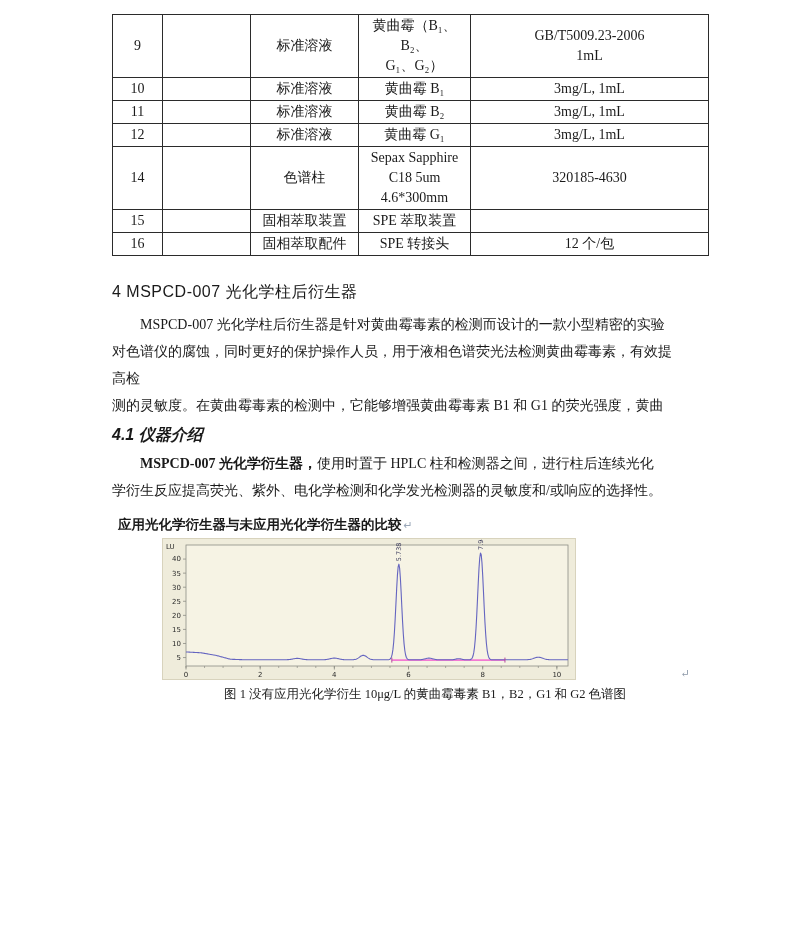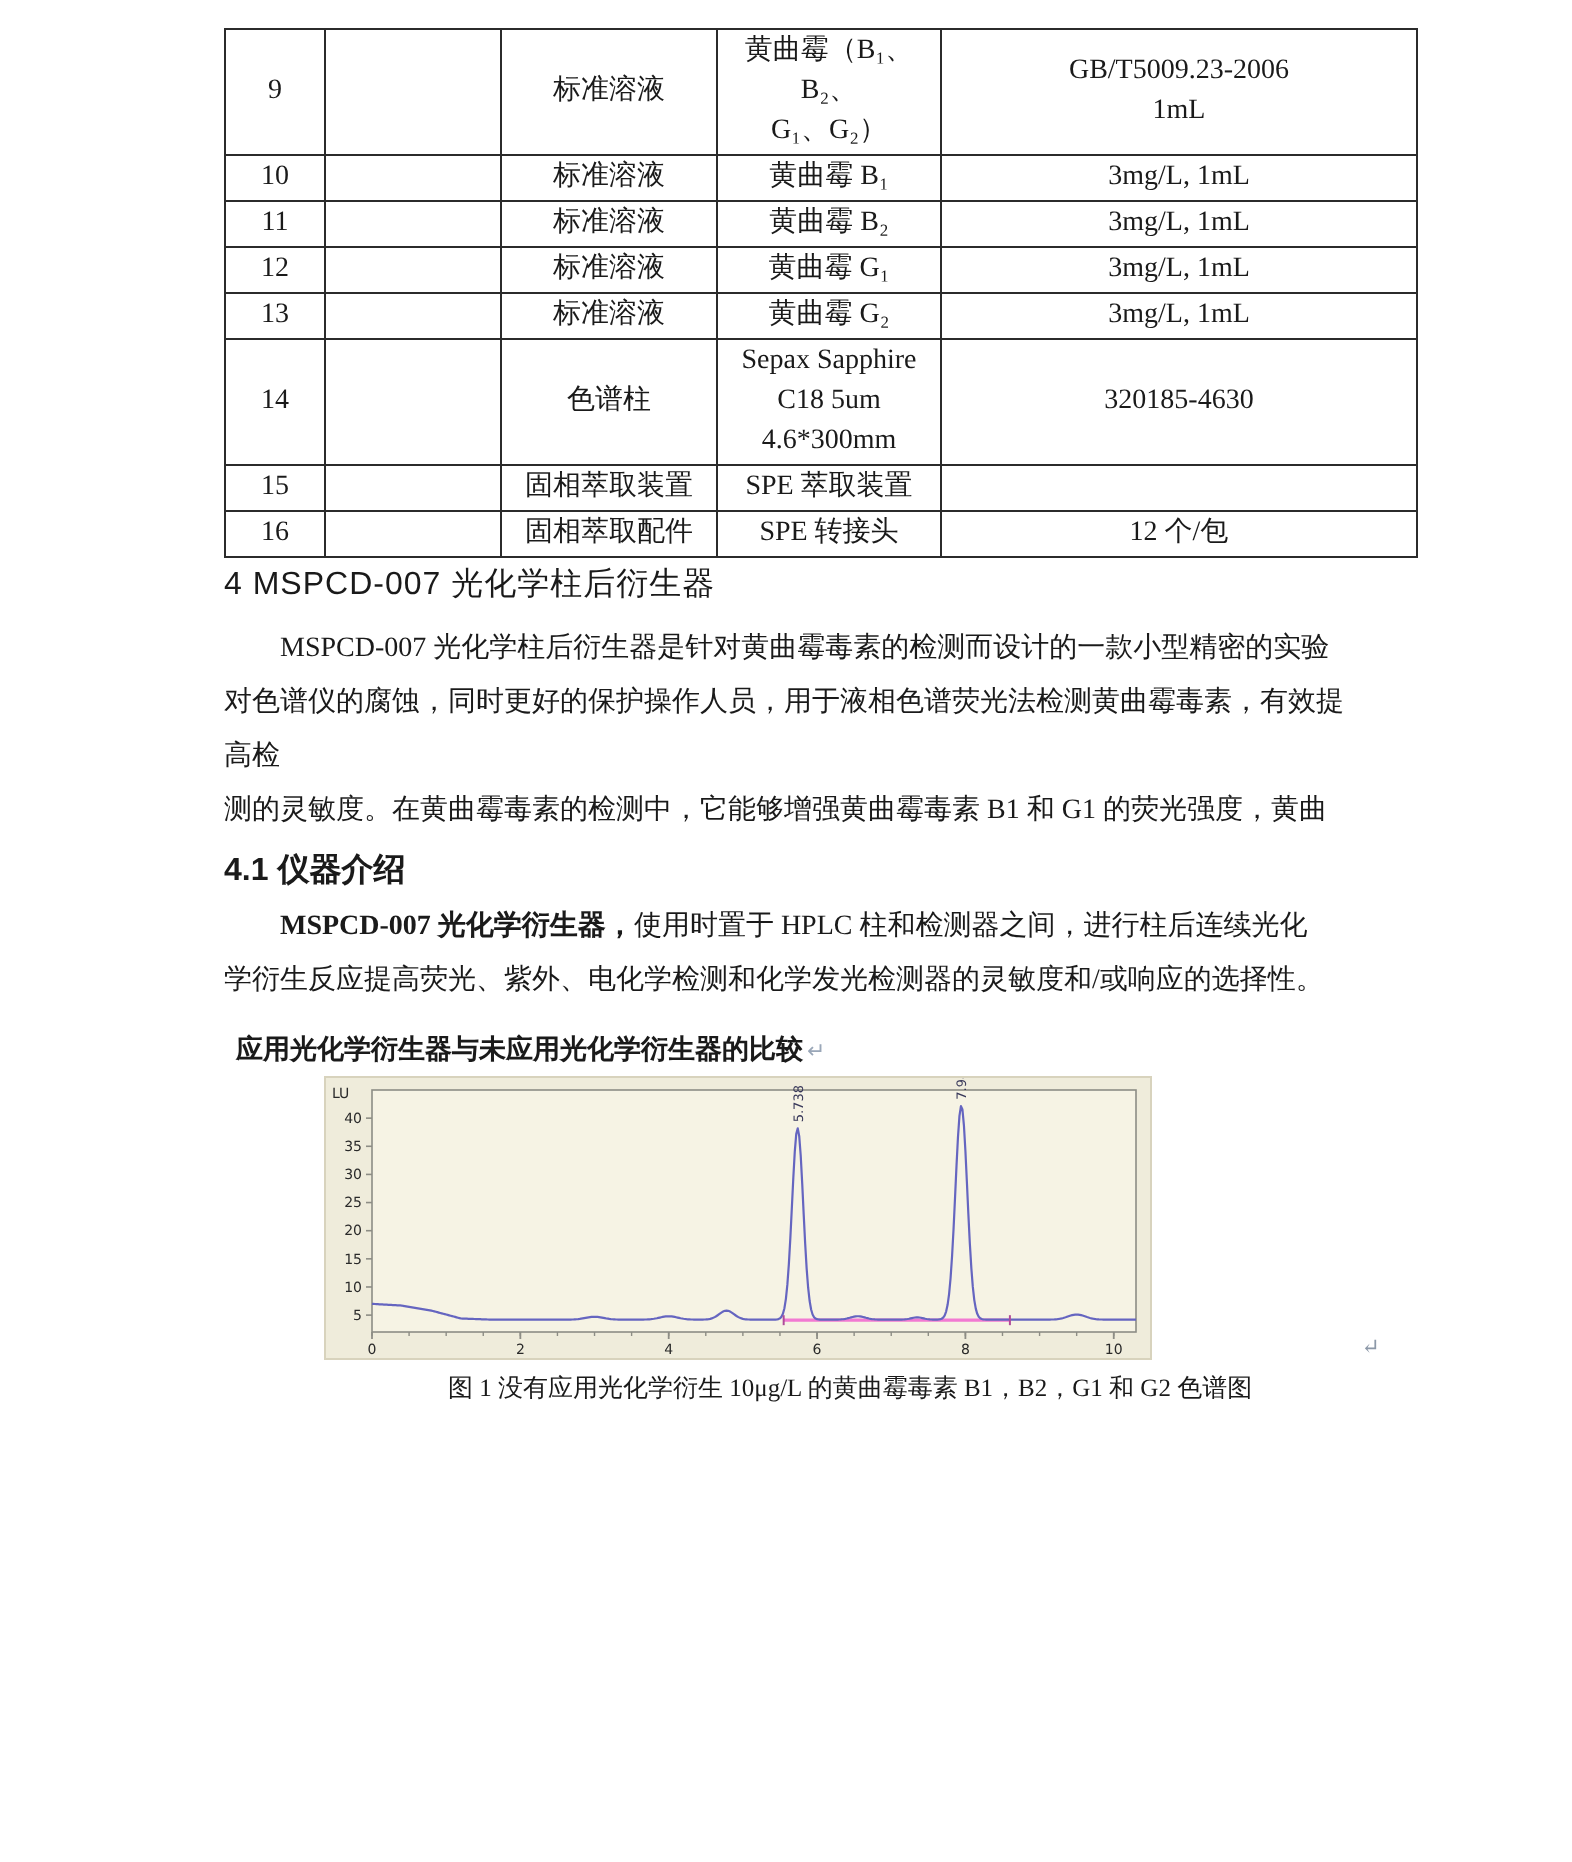--- a/index.html
+++ b/index.html
@@ -8,21 +8,21 @@
         font-family:"Liberation Serif","DejaVu Serif",serif;color:#1a1a1a;}
   
   .doc-table{position:absolute;left:112px;top:14px;width:596px;border-collapse:collapse;table-layout:fixed;}
   .doc-table td{border:1px solid #2b2b2b;text-align:center;vertical-align:middle;
         font-size:14px;line-height:20px;padding:1px 2px;overflow:hidden;}
   
   .content{position:absolute;left:112px;top:252px;width:566px;}
   .h-main{font-family:"Liberation Sans","DejaVu Sans",sans-serif;font-weight:normal;
         font-size:16px;margin:30px 0 8px 0;letter-spacing:.5px;}
   .h-sub{font-family:"Liberation Sans","DejaVu Sans",sans-serif;font-weight:bold;
-        font-size:16px;margin:6px 0 4px 0;}
+        font-size:16px;margin:6px 0 4px 0;font-style:italic;}
   .para div{font-size:14px;line-height:27px;white-space:pre-wrap;}
   .b{font-weight:bold;}
   .compare{font-size:13.5px;font-weight:bold;margin:12px 0 4px 6px;
         font-family:"Liberation Sans","DejaVu Sans",sans-serif;}
   .retmark{color:#9aa7b8;font-weight:normal;font-size:11px;margin-left:2px;}
   
   .fig{margin-left:50px;position:relative;}
   .fig svg{display:block;border:1px solid #d8d3bd;}
   .fig .anchor{position:absolute;right:-12px;bottom:0;color:#8c98a8;font-size:11px;}
   .caption{font-size:12.5px;line-height:16px;margin:6px 0 4px 112px;}
@@ -99,37 +99,20 @@
             <div>12</div>
           </td>
           <td>
             <div></div>
           </td>
           <td>
             <div>标准溶液</div>
           </td>
           <td>
             <div>黄曲霉 G₁</div>
-          </td>
-          <td>
-            <div>3mg/L, 1mL</div>
-          </td>
-        </tr>
-        <tr style="height: 23px;">
-          <td>
-            <div>13</div>
-          </td>
-          <td>
-            <div></div>
-          </td>
-          <td>
-            <div>标准溶液</div>
-          </td>
-          <td>
-            <div>黄曲霉 G₂</div>
           </td>
           <td>
             <div>3mg/L, 1mL</div>
           </td>
         </tr>
         <tr style="height: 63px;">
           <td>
             <div>14</div>
           </td>
           <td>

